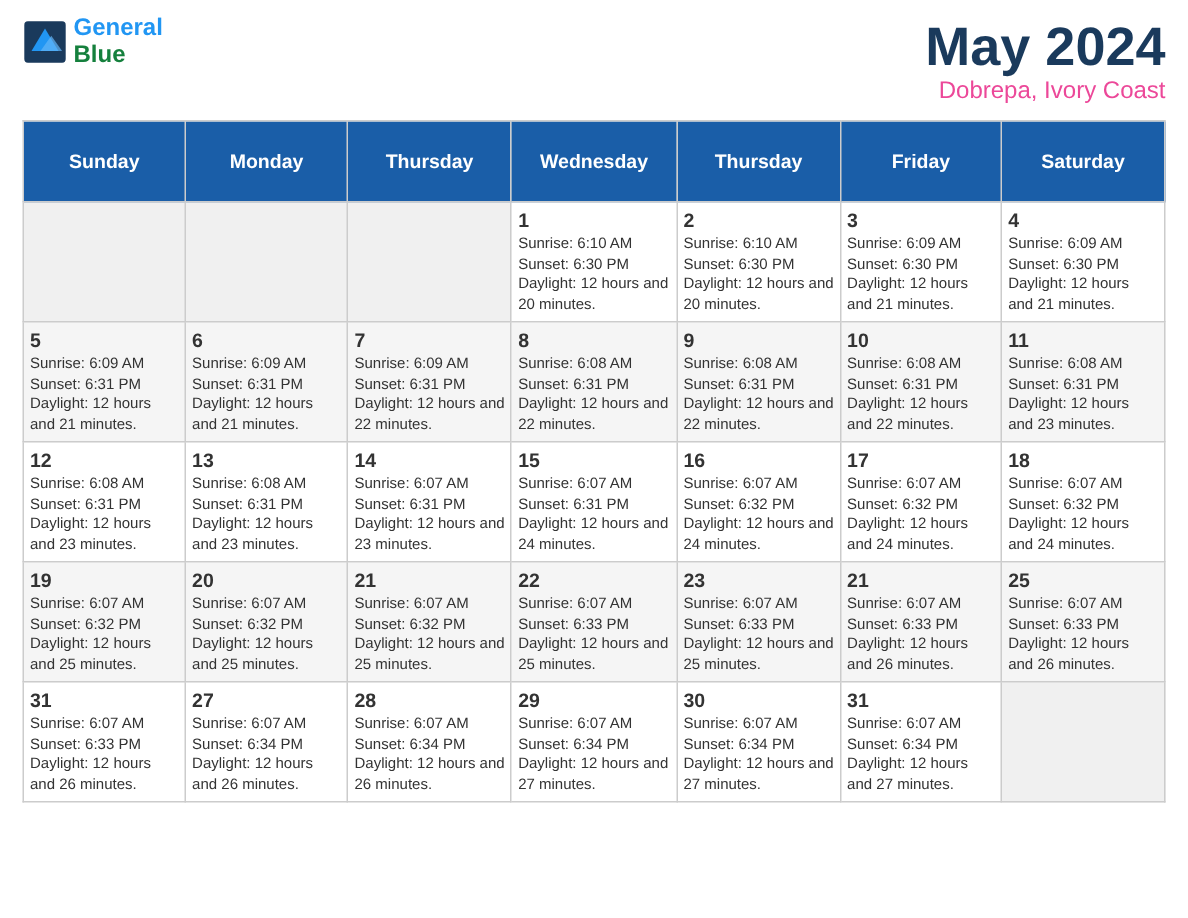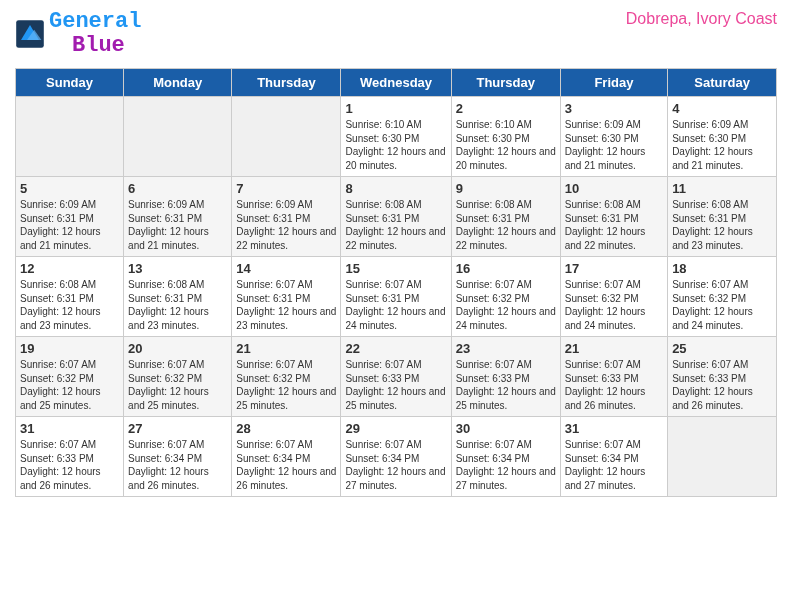--- a/index.html
+++ b/index.html
@@ -1,51 +1,52 @@
 <!DOCTYPE html>
 <html><head>
   <meta charset="utf-8">
   <style>
     * { box-sizing: border-box; margin: 0; padding: 0; }
     body { font-family: Arial, sans-serif; background: #fff; width: 792px; min-height: 612px; }
     .page { width: 792px; padding: 10px 15px; }
     .header { display: flex; justify-content: space-between; align-items: flex-start; margin-bottom: 10px; }
     .logo { display: flex; align-items: center; }
-    .logo-text { font-size: 22px; font-weight: bold; color: #1a3a5c; line-height: 1.1; font-family: Liberation Mono, monospace; }
+    .logo-text { font-size: 16px; font-weight: bold; color: #1a3a5c; line-height: 1.1; }
     .logo-text span { color: #2196F3; }
     .logo-icon { width: 30px; height: 30px; margin-right: 4px; }
     .title-block { text-align: right; }
     .month-title { font-size: 36px; font-weight: bold; color: #1a3a5c; }
     .location { font-size: 16px; color: #ec4899; }
     table { width: 100%; border-collapse: collapse; }
-    thead tr th { background: #1a5ea8; color: #fff; font-size: 13px; font-weight: bold; padding: 6px 4px; text-align: center; border: 1px solid #ccc; }
+    thead tr th { background: #1a5ea8; color: #fff; font-size: 13px; font-weight: bold; padding: 19px 4px; text-align: center; border: 1px solid #ccc; }
     tbody tr td { vertical-align: top; border: 1px solid #ccc; padding: 4px; font-size: 10.5px; color: #333; width: 113px; min-height: 80px; height: 80px; }
     .day-num { font-size: 13px; font-weight: bold; color: #333; margin-bottom: 2px; }
     .day-info { font-size: 10px; color: #333; line-height: 1.35; }
     tbody tr:nth-child(odd) td { background: #fff; }
     tbody tr:nth-child(even) td { background: #f5f5f5; }
     td.empty { background: #f0f0f0 !important; }
   </style>
 </head>
 <body>
 
 <div class="page">
   <div class="header">
     <div class="logo">
       <svg class="logo-icon" viewBox="0 0 50 50">
         <rect x="2" y="2" width="46" height="46" rx="4" fill="#1a3a5c"></rect>
         <polygon points="10,35 25,10 40,35" fill="#2196F3"></polygon>
         <polygon points="20,35 32,18 44,35" fill="#64b5f6" opacity="0.7"></polygon>
       </svg>
       <div class="logo-text">
         <div><span>General</span></div>
-        <div><span style="color:#a21caf;margin-left:23px;">Blue</span></div>
+        <div><span style="color:#15803d;">Blue</span></div>
       </div>
     </div>
     <div class="title-block">
+      <div class="month-title">May 2024</div>
       <div class="location">Dobrepa, Ivory Coast</div>
     </div>
   </div>
 
   <table>
     <thead>
       <tr id="thead-row">
       <th>Sunday</th>
           <th>Monday</th>
           <th>Thursday</th>

